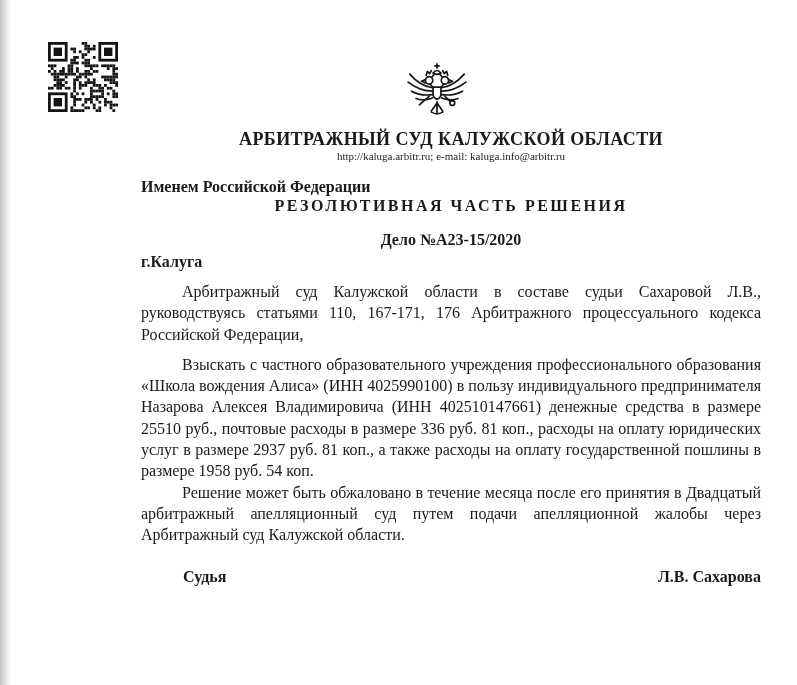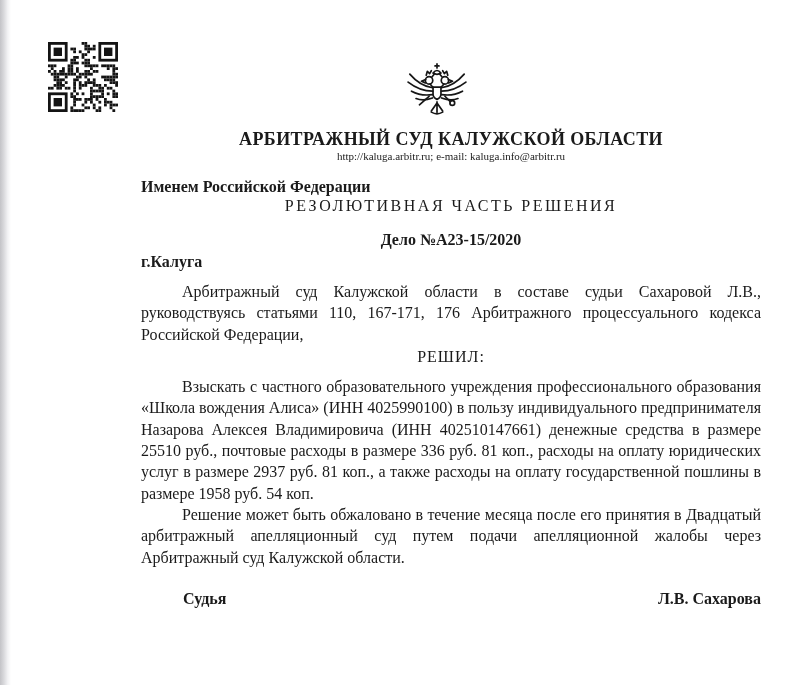--- a/index.html
+++ b/index.html
@@ -49,21 +49,21 @@
     white-space: nowrap;
   }
   .in-name {
     font-weight: bold;
     font-size: 16px;
     line-height: 19px;
     margin-top: 14px;
   }
   .doc-type {
     text-align: center;
-    font-weight: normal;
+    font-weight: bold;
     font-size: 16px;
     line-height: 19px;
     letter-spacing: 2.5px;
   }
   .case-no {
     text-align: center;
     font-weight: bold;
     font-size: 16px;
     line-height: 19px;
     margin-top: 15px;
@@ -367,21 +367,20 @@
 
   <div class="in-name">Именем Российской Федерации</div>
   <div class="doc-type">РЕЗОЛЮТИВНАЯ ЧАСТЬ РЕШЕНИЯ</div>
   <div class="case-no">Дело №А23-15/2020</div>
 
   <div class="date-row">
     <span>г.Калуга</span>
   </div>
 
   <p class="body-par par-intro">Арбитражный суд Калужской области в составе судьи Сахаровой Л.В., руководствуясь статьями 110, 167-171, 176 Арбитражного процессуального кодекса Российской Федерации,</p>
-  <div class="reshil">РЕШИЛ:</div>
 
   <p class="body-par par-main">Взыскать с частного образовательного учреждения профессионального образования «Школа вождения Алиса» (ИНН 4025990100) в пользу индивидуального предпринимателя Назарова Алексея Владимировича (ИНН 402510147661)  денежные средства в  размере 25510 руб., почтовые расходы в размере 336 руб. 81 коп., расходы на оплату юридических услуг в размере 2937 руб. 81 коп., а также расходы на оплату государственной пошлины в размере 1958 руб. 54 коп.</p>
   <p class="body-par">Решение может быть обжаловано в течение месяца после его принятия в Двадцатый арбитражный апелляционный суд путем подачи апелляционной жалобы через Арбитражный суд Калужской области.</p>
 
   <div class="sig-row">
     <span>Судья</span>
     <span>Л.В. Сахарова</span>
   </div>
 </div>
 

